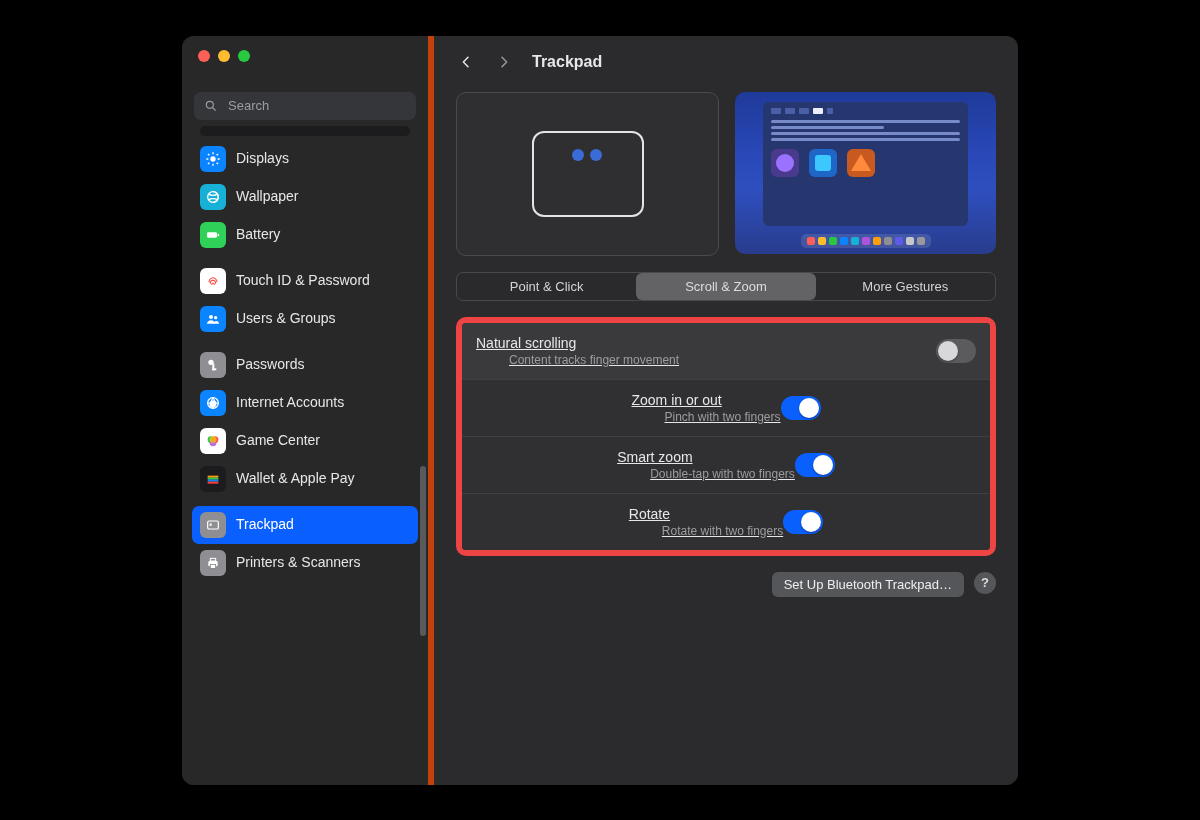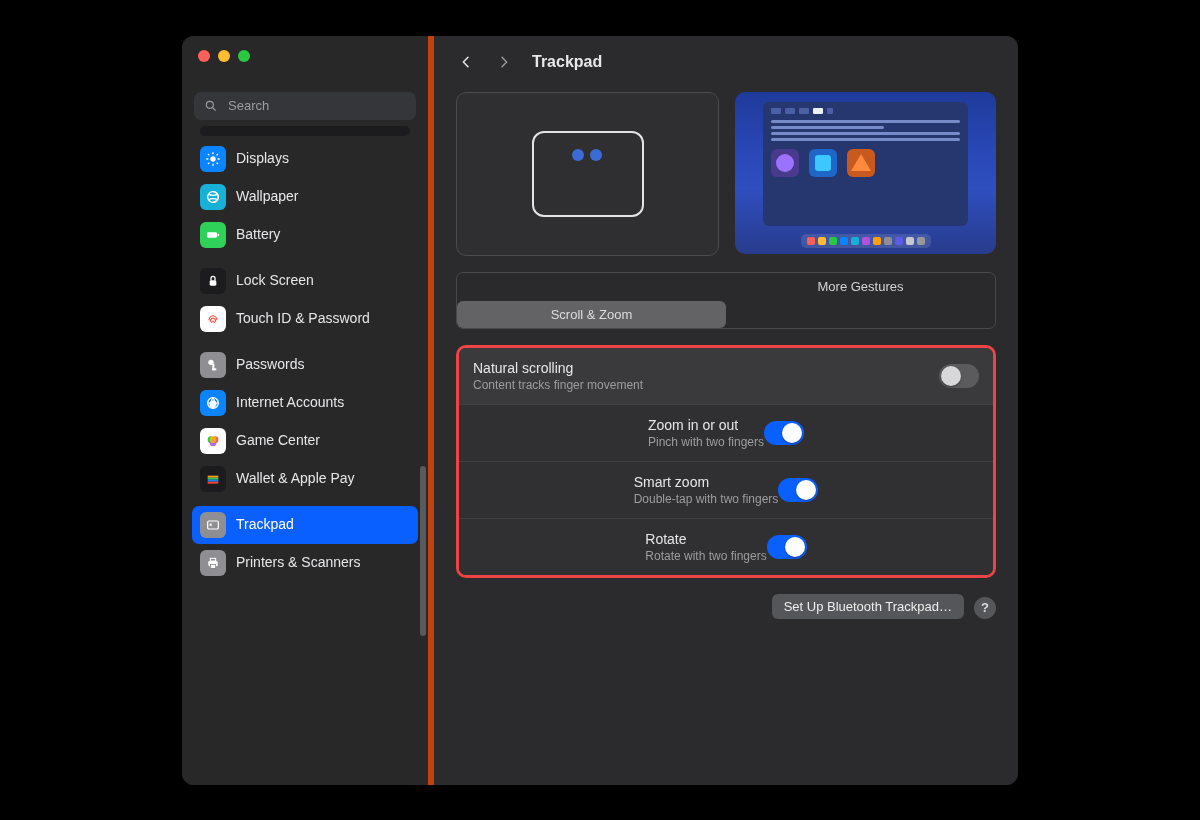--- a/index.html
+++ b/index.html
@@ -92,38 +92,38 @@
   .ds.bl{background:#1f66c9;}
   .ds.or{background:#c95a1f;}
   .ds.pl::after{content:"";width:18px;height:18px;border-radius:50%;background:#9b72ff;}
   .ds.bl::after{content:"";width:16px;height:16px;border-radius:3px;background:#3cc7ff;}
   .ds.or::after{content:"";width:0;height:0;border-left:10px solid transparent;border-right:10px solid transparent;border-bottom:17px solid #ff8a3c;}
   .desk-dock{position:absolute;left:50%;transform:translateX(-50%);bottom:6px;display:flex;gap:3px;padding:3px 6px;background:rgba(255,255,255,.12);border-radius:5px;}
   .dd{width:8px;height:8px;border-radius:2px;}
   
   .seg{display:flex;background:#2a2a2c;border-radius:7px;margin-top:16px;border:1px solid #49494b;overflow:hidden;}
   .seg-item{flex:1;text-align:center;padding:6px 0;font-size:13px;color:#ddd;cursor:default;}
-  .seg-item.active{background:var(--seg-active);border-radius:6px;margin-top:28px;}
+  .seg-item.active{background:var(--seg-active);border-radius:6px;}
   .seg-item:not(.active){opacity:.95;}
   
-  .settings-card{margin-top:16px;border-radius:10px;overflow:hidden;border:3px solid #ef4444;}
+  .settings-card{margin-top:16px;border-radius:10px;overflow:hidden;border:6px solid #ef4444;text-decoration:underline;}
   .row{display:flex;align-items:center;justify-content:space-between;padding:12px 14px;background:#343436;}
   .row + .row{border-top:1px solid #404042;background:#303032;justify-content:center;}
   .row:first-child{background:#3a3a3c;}
   .row .txt{display:flex;flex-direction:column;gap:2px;}
   .row .title{font-size:14px;}
-  .row .sub{font-size:12px;color:var(--muted);}
+  .row .sub{font-size:12px;color:var(--muted);margin-left:33px;}
   .toggle{width:40px;height:24px;border-radius:12px;position:relative;cursor:default;}
   .toggle .knob{width:20px;height:20px;border-radius:50%;background:#fff;position:absolute;top:2px;transition:left .1s;box-shadow:0 1px 2px rgba(0,0,0,.4);}
   .toggle.off{background:var(--toggle-off);}
   .toggle.off .knob{left:2px;background:#d8d8da;}
   .toggle.on{background:var(--toggle-on);}
   .toggle.on .knob{left:18px;}
   
-  .footer{display:flex;justify-content:flex-end;align-items:flex-end;gap:10px;margin-top:16px;}
+  .footer{display:flex;justify-content:flex-end;align-items:flex-start;gap:10px;margin-top:16px;}
   .btn{background:var(--btn);color:#eee;border:none;border-radius:6px;padding:5px 12px;font-size:13px;}
   .help{width:22px;height:22px;border-radius:50%;background:#55565a;display:flex;align-items:center;justify-content:center;font-size:13px;color:#ddd;font-weight:600;}
 </style>
 </head>
 <body>
 
 <div class="stage">
   <div class="window">
 
     <aside class="sidebar">
@@ -181,37 +181,39 @@
                     <rect x="3" y="8" width="15" height="8" rx="2"></rect>
                     <rect x="19" y="10" width="2" height="4" rx="1"></rect>
                   </svg>
                 </div>
               <span class="label">Battery</span>
             </div>
           </div>
 
           <div class="nav-group">
             <div class="nav-item">
-              <div class="icon-box ico-lockscreen">
-                  <svg viewBox="0 0 24 24" fill="#fff">
-                    <rect x="7" y="11" width="10" height="8" rx="2"></rect>
-                    <path d="M9 11V8a3 3 0 0 1 6 0v3" fill="none" stroke="#fff" stroke-width="2"></path>
-                  </svg>
-                </div>
-              <span class="label">Lock Screen</span>
-            </div>
-            <div class="nav-item">
               <div class="icon-box ico-touchid">
                   <svg viewBox="0 0 24 24" fill="none" stroke="#ff3b30" stroke-width="1.6">
                     <path d="M6 14c0-4 3-7 6-7s6 3 6 7"></path>
                     <path d="M8 16c0-3 2-5 4-5s4 2 4 5"></path>
                     <path d="M10 18c0-2 1-3 2-3s2 1 2 3"></path>
                   </svg>
                 </div>
               <span class="label">Touch ID &amp; Password</span>
+            </div>
+            <div class="nav-item">
+              <div class="icon-box ico-users">
+                  <svg viewBox="0 0 24 24" fill="#fff">
+                    <circle cx="9" cy="9" r="3"></circle>
+                    <circle cx="16" cy="10" r="2.5"></circle>
+                    <path d="M3 19c0-3 3-5 6-5s6 2 6 5"></path>
+                    <path d="M13 19c0-2.5 2-4 4-4s4 1.5 4 4"></path>
+                  </svg>
+                </div>
+              <span class="label">Users &amp; Groups</span>
             </div>
           </div>
 
           <div class="nav-group">
             <div class="nav-item">
               <div class="icon-box ico-passwords">
                   <svg viewBox="0 0 24 24" fill="#fff">
                     <circle cx="9" cy="8" r="4"></circle>
                     <rect x="11" y="10" width="3" height="10"></rect>
                     <rect x="11" y="17" width="6" height="3"></rect>
@@ -332,20 +334,21 @@
                 <div class="dd" style="background: rgb(255, 159, 10);"></div>
                 <div class="dd" style="background: rgb(142, 142, 147);"></div>
                 <div class="dd" style="background: rgb(94, 92, 230);"></div>
                 <div class="dd" style="background: rgb(199, 199, 204);"></div>
                 <div class="dd" style="background: rgb(152, 152, 157);"></div>
               </div>
           </div>
         </div>
 
         <div class="seg">
+          <div class="seg-item">Point &amp; Click</div>
           <div class="seg-item active">Scroll &amp; Zoom</div>
           <div class="seg-item">More Gestures</div>
         </div>
 
         <div class="settings-card">
           <div class="row">
             <div class="txt">
               <div class="title">Natural scrolling</div>
               <div class="sub">Content tracks finger movement</div>
             </div>

